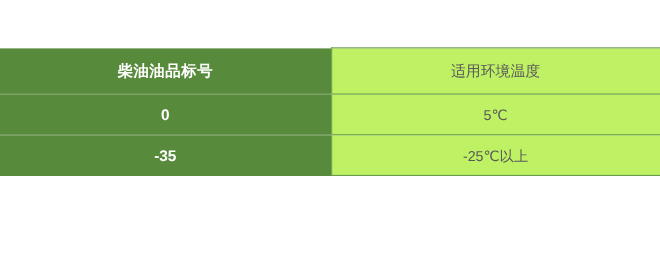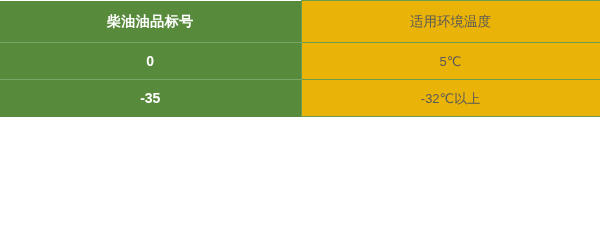--- a/index.html
+++ b/index.html
@@ -11,20 +11,21 @@
     width: 600px;
     height: 187px;
     overflow: hidden;
     font-family: "Liberation Sans", "DejaVu Sans", sans-serif;
   }
 
   .table-wrap {
     position: relative;
     width: 600px;
     height: 187px;
+    margin-top: 43px;
   }
 
   table.spec-table {
     width: 600px;
     border-collapse: collapse;
     table-layout: fixed;
   }
 
   table.spec-table col.col-grade { width: 301px; }
   table.spec-table col.col-temp  { width: 299px; }
@@ -49,21 +50,21 @@
     height: 36px;
     font-size: 14px;
     font-weight: bold;
   }
   tr.data-row:last-child .cell-grade {
     border-bottom: 0;
   }
 
   
   .cell-temp {
-    background: #eab308;
+    background: #bef264;
     color: #595959;
     text-align: center;
     vertical-align: middle;
     border: 1px solid #6a9c4e;
     padding: 0;
     font-size: 13px;
     font-weight: normal;
   }
   tr.header-row .cell-temp {
     height: 41px;
@@ -104,18 +105,18 @@
         </td>
         <td class="cell-temp">
           <span class="cell-inner">5℃</span>
         </td>
       </tr>
       <tr class="data-row">
         <td class="cell-grade">
           <span class="cell-inner">-35</span>
         </td>
         <td class="cell-temp">
-          <span class="cell-inner">-32℃以上</span>
+          <span class="cell-inner">-25℃以上</span>
         </td>
       </tr>
     </tbody>
   </table>
 </div>
 
 </body></html>

